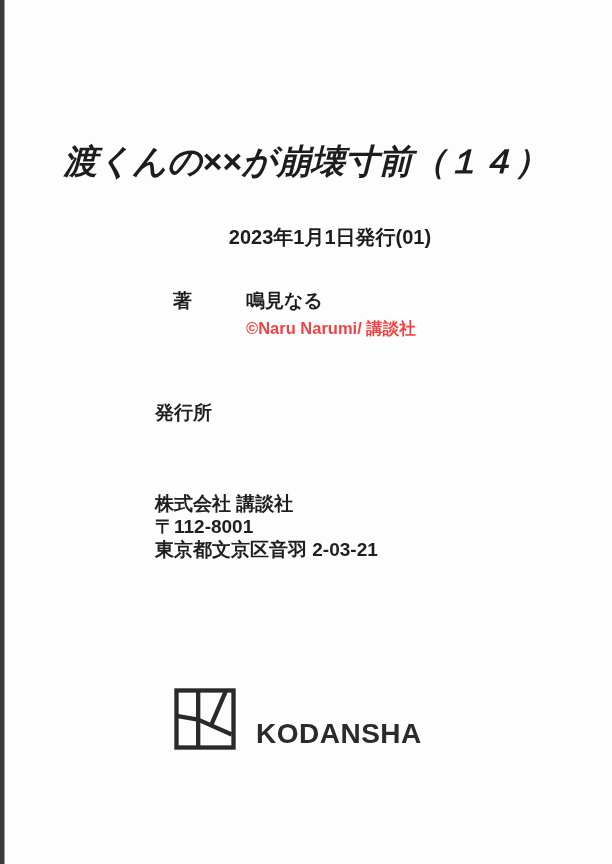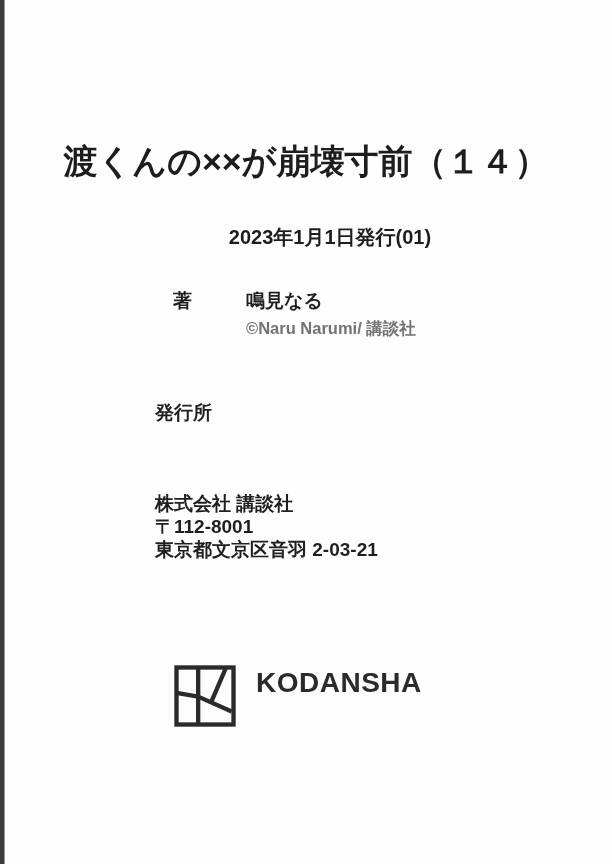--- a/index.html
+++ b/index.html
@@ -30,20 +30,21 @@
     top: 139px;
     left: 0;
     width: 100%;
     margin: 0;
     text-align: center;
     font-size: 34px;
     font-weight: 700;
     letter-spacing: 0px;
     color: #1d1d1d;
     white-space: nowrap;
+    font-style: italic;
   }
   .issue {
     position: absolute;
     top: 224px;
     left: 0;
     width: 100%;
     text-align: center;
     font-size: 20px;
     font-weight: 700;
     color: #1d1d1d;
@@ -66,34 +67,34 @@
     flex: 0 0 91px;
   }
   .row-author   { top: 289px; }
   .row-author .label { padding-left: 18px; box-sizing: border-box; }
   .copyright {
     position: absolute;
     left: 246px;
     top: 318px;
     font-size: 16.5px;
     font-weight: 600;
-    color: #737373;
+    color: #ef4444;
     white-space: nowrap;
     text-align: center;
   }
   .row-publisher { top: 356px; }
   .row-office    { top: 401px; flex-direction: column; }
   .row-office .value div { margin: 0; }
   .logo {
     position: absolute;
     left: 173px;
-    top: 665px;
+    top: 688px;
     height: 62px;
     display: flex;
-    align-items: flex-start;
+    align-items: flex-end;
   }
   .logo-mark {
     width: 64px;
     height: 62px;
     display: block;
   }
   .logo-mark line, .logo-mark rect {
     stroke: #2a2a2a;
     stroke-width: 7;
     fill: none;

